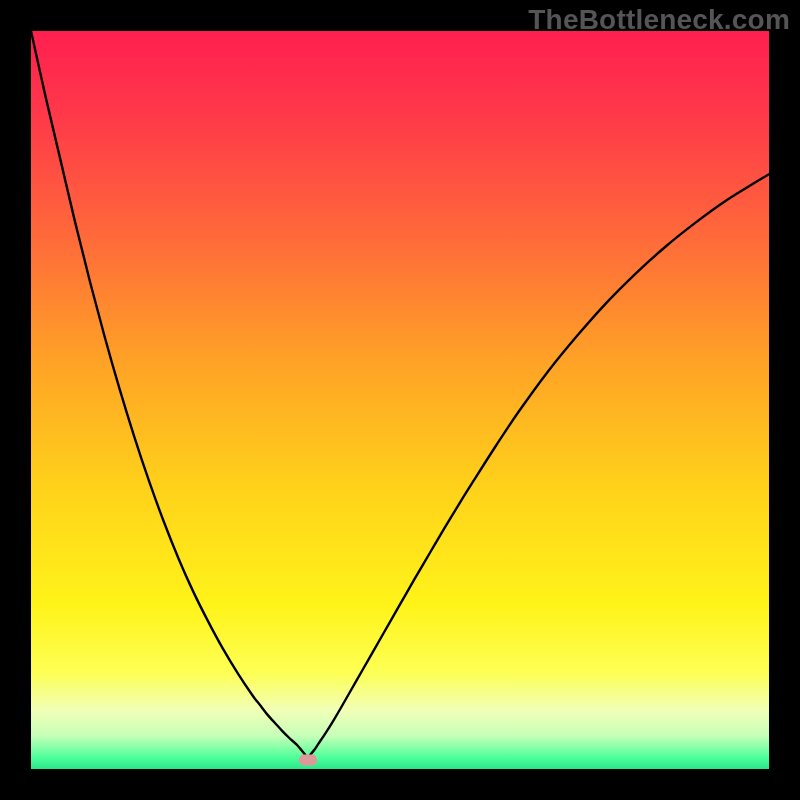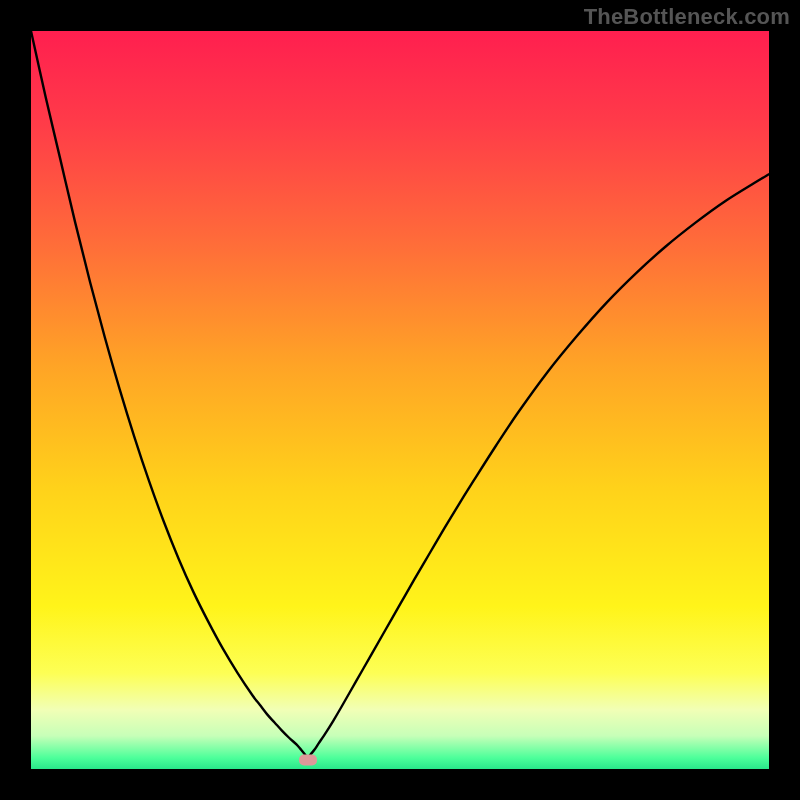--- a/index.html
+++ b/index.html
@@ -24,21 +24,21 @@
     top: 31px;
     width: 738px;
     height: 738px;
     overflow: hidden;
   }
   .watermark {
     position: absolute;
     top: 4px;
     right: 10px;
     font-family: Arial, Helvetica, sans-serif;
-    font-size: 22px;
+    font-size: 28px;
     font-weight: 600;
     color: #555;
     letter-spacing: 0.2px;
     user-select: none;
   }
   svg {
     display: block;
   }
   .marker {
     position: absolute;

